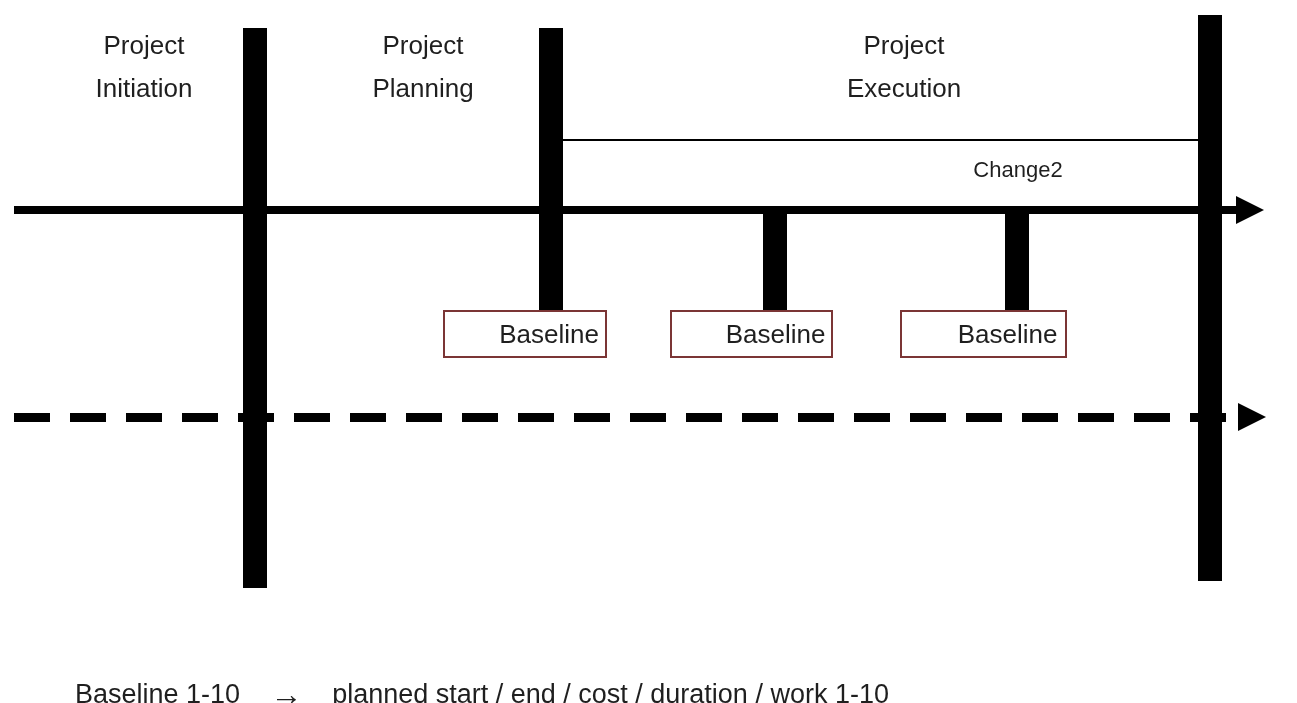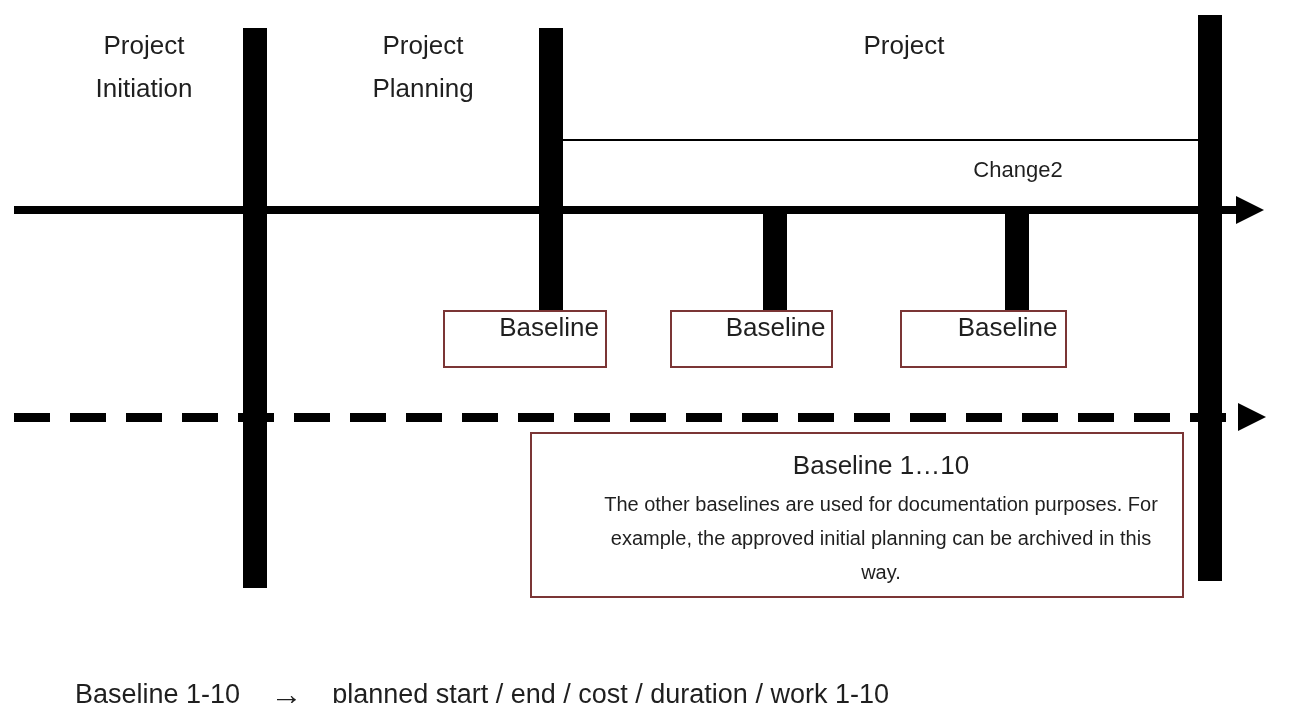--- a/index.html
+++ b/index.html
@@ -66,25 +66,25 @@
     position:absolute;
     top:214px;
     width:4px;height:96px;
     background:var(--line);
   }
   .connector-2{left:763px;}
   .connector-3{left:1005px;}
   .baseline-box{
     position:absolute;
     top:310px;
-    height:58px;
+    height:48px;
     border:2px solid var(--accent);
     background:#ffffff;
     display:flex;
-    align-items:flex-start;
+    align-items:center;
     justify-content:center;
     font-size:26px;
   }
   .baseline-1{left:443px;width:164px;}
   .baseline-2{left:670px;width:163px;}
   .baseline-3{left:900px;width:167px;}
   .dashed-line{
     position:absolute;
     left:14px;top:413px;width:1226px;height:9px;
     background:repeating-linear-gradient(90deg, var(--line) 0 36px, transparent 36px 56px);
@@ -128,20 +128,21 @@
   <div class="phase-label phase-initiation">
     <div>Project</div>
     <div>Initiation</div>
   </div>
   <div class="phase-label phase-planning">
     <div>Project</div>
     <div>Planning</div>
   </div>
   <div class="phase-label phase-execution">
     <div>Project</div>
+    <div>Execution</div>
   </div>
 
   <div class="vline divider-1"></div>
   <div class="vline divider-2"></div>
   <div class="vline right-boundary"></div>
 
   <div class="execution-bracket"></div>
 
   <div class="change-label change-2">Change2</div>
 
@@ -157,22 +158,18 @@
   <div class="baseline-box baseline-2">
     <span>Baseline</span>
   </div>
   <div class="baseline-box baseline-3">
     <span>Baseline</span>
   </div>
 
   <div class="dashed-line"></div>
   <div class="arrowhead-right dashed-arrowhead"></div>
 
-  <div class="note-box">
-    <div class="note-title">Baseline 1…10</div>
-    <div class="note-body">The other baselines are used for documentation purposes. For example, the approved initial planning can be archived in this way.</div>
-  </div>
 
   <div class="footer-text">
     <span>Baseline 1-10</span><span class="footer-arrow">→</span><span>planned start / end / cost / duration / work 1-10</span>
   </div>
 
 </div>
 
 </body></html>

